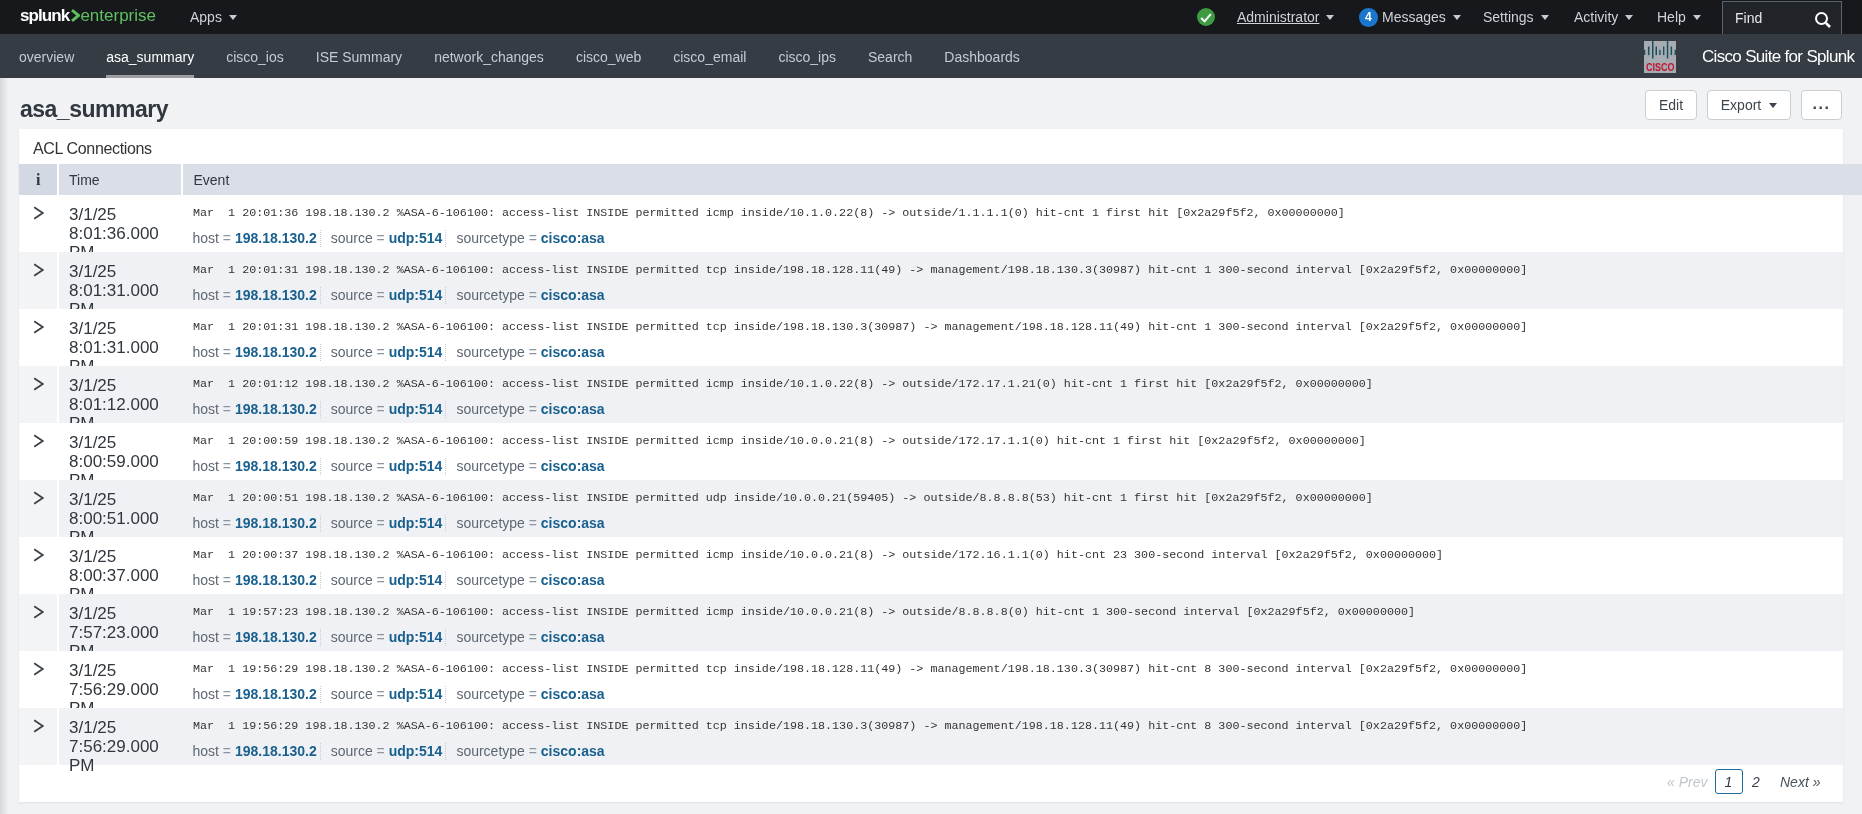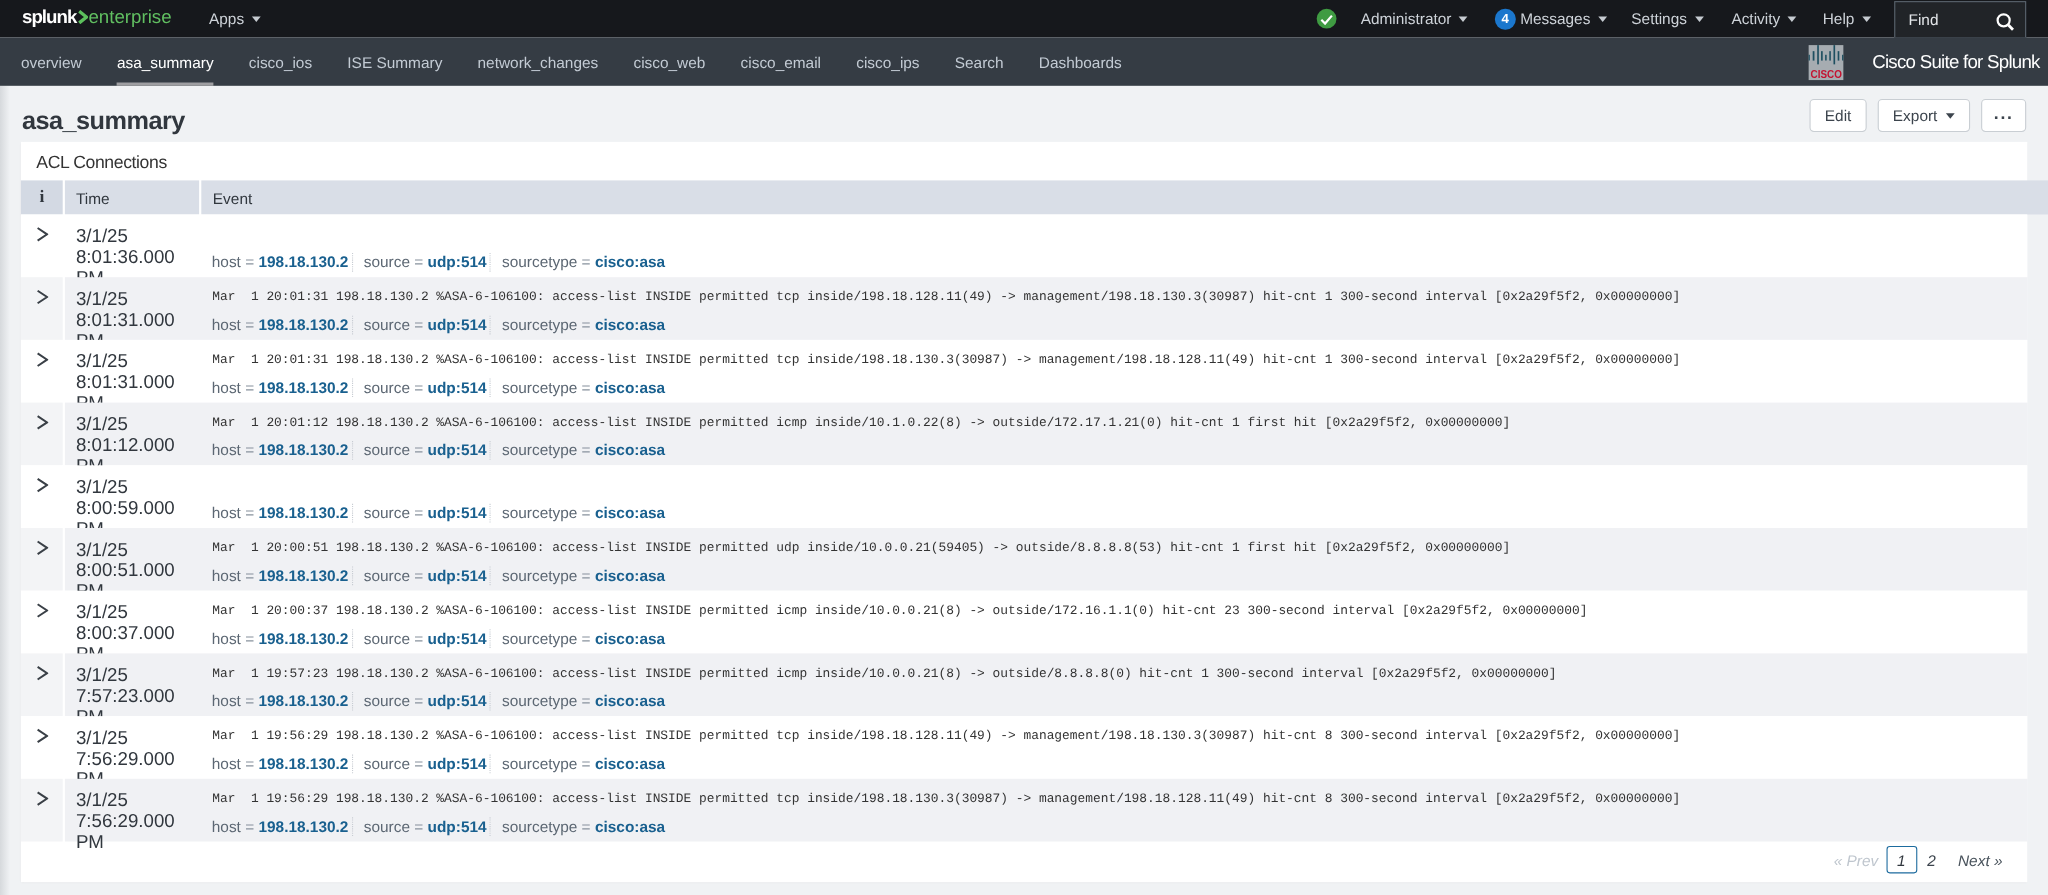--- a/index.html
+++ b/index.html
@@ -76,21 +76,21 @@
 <div class="topbar">
   <div class="logo">splunk<svg width="9" height="13" viewBox="0 0 9 13" style="margin:0 0.5px -1.5px 1.5px">
         <path d="M1 1.2 L7.6 6.5 L1 11.8" stroke="#5cc05c" stroke-width="3" fill="none"></path>
       </svg><span class="ent">enterprise</span></div>
   <div class="apps">Apps<span class="caret"></span></div>
   <div class="circ circ-green">
       <svg width="12" height="10" viewBox="0 0 12 10">
         <path d="M1.2 5 L4.6 8.4 L10.8 1.2" stroke="#fff" stroke-width="2" fill="none"></path>
       </svg>
     </div>
-  <div class="tb-item" style="left:1237px;">Administrator<span class="caret"></span></div>
+  <div class="tb-item" style="left:1237px;text-decoration:underline;">Administrator<span class="caret"></span></div>
   <div class="circ circ-blue">4</div>
   <div class="tb-item" style="left:1382px;">Messages<span class="caret"></span></div>
   <div class="tb-item" style="left:1483px;">Settings<span class="caret"></span></div>
   <div class="tb-item" style="left:1574px;">Activity<span class="caret"></span></div>
   <div class="tb-item" style="left:1657px;">Help<span class="caret"></span></div>
   <div class="findbox">
     <span class="ph">Find</span>
     <svg width="20" height="20" viewBox="0 0 20 20">
         <circle cx="8.5" cy="8.5" r="5.5" stroke="#fff" stroke-width="2" fill="none"></circle>
         <line x1="12.8" y1="12.8" x2="17" y2="17" stroke="#fff" stroke-width="2.6"></line>
@@ -146,20 +146,21 @@
     <div class="th th-event">
         <span>Event</span>
       </div>
   </div>
   <div id="rows">
 <div class="row odd" style="top:66px;">
         <svg class="chev" viewBox="0 0 11 14">
           <path d="M1.2 1.3 L9.8 7 L1.2 12.7" stroke="#3a4047" stroke-width="1.8" fill="none"></path>
         </svg>
         <div class="time">3/1/25<br>8:01:36.000 PM</div>
+        <div class="evt">Mar  1 20:01:36 198.18.130.2 %ASA-6-106100: access-list INSIDE permitted icmp inside/10.1.0.22(8) -&gt; outside/1.1.1.1(0) hit-cnt 1 first hit [0x2a29f5f2, 0x00000000]</div>
         <div class="fields">host<span class="eq"> = </span><span class="fv">198.18.130.2</span><span class="sep"></span>source<span class="eq"> = </span><span class="fv">udp:514</span><span class="sep"></span>sourcetype<span class="eq"> = </span><span class="fv">cisco:asa</span></div>
       </div>
 <div class="row even" style="top:123px;">
         <div class="cell-bg" style="left:0;width:37.5px;background:#f3f4f6;"></div>
         <div class="cell-bg" style="left:39.5px;width:1784.5px;"></div>
         <svg class="chev" viewBox="0 0 11 14">
           <path d="M1.2 1.3 L9.8 7 L1.2 12.7" stroke="#3a4047" stroke-width="1.8" fill="none"></path>
         </svg>
         <div class="time">3/1/25<br>8:01:31.000 PM</div>
         <div class="evt">Mar  1 20:01:31 198.18.130.2 %ASA-6-106100: access-list INSIDE permitted tcp inside/198.18.128.11(49) -&gt; management/198.18.130.3(30987) hit-cnt 1 300-second interval [0x2a29f5f2, 0x00000000]</div>
@@ -181,20 +182,21 @@
         </svg>
         <div class="time">3/1/25<br>8:01:12.000 PM</div>
         <div class="evt">Mar  1 20:01:12 198.18.130.2 %ASA-6-106100: access-list INSIDE permitted icmp inside/10.1.0.22(8) -&gt; outside/172.17.1.21(0) hit-cnt 1 first hit [0x2a29f5f2, 0x00000000]</div>
         <div class="fields">host<span class="eq"> = </span><span class="fv">198.18.130.2</span><span class="sep"></span>source<span class="eq"> = </span><span class="fv">udp:514</span><span class="sep"></span>sourcetype<span class="eq"> = </span><span class="fv">cisco:asa</span></div>
       </div>
 <div class="row odd" style="top:294px;">
         <svg class="chev" viewBox="0 0 11 14">
           <path d="M1.2 1.3 L9.8 7 L1.2 12.7" stroke="#3a4047" stroke-width="1.8" fill="none"></path>
         </svg>
         <div class="time">3/1/25<br>8:00:59.000 PM</div>
+        <div class="evt">Mar  1 20:00:59 198.18.130.2 %ASA-6-106100: access-list INSIDE permitted icmp inside/10.0.0.21(8) -&gt; outside/172.17.1.1(0) hit-cnt 1 first hit [0x2a29f5f2, 0x00000000]</div>
         <div class="fields">host<span class="eq"> = </span><span class="fv">198.18.130.2</span><span class="sep"></span>source<span class="eq"> = </span><span class="fv">udp:514</span><span class="sep"></span>sourcetype<span class="eq"> = </span><span class="fv">cisco:asa</span></div>
       </div>
 <div class="row even" style="top:351px;">
         <div class="cell-bg" style="left:0;width:37.5px;background:#f3f4f6;"></div>
         <div class="cell-bg" style="left:39.5px;width:1784.5px;"></div>
         <svg class="chev" viewBox="0 0 11 14">
           <path d="M1.2 1.3 L9.8 7 L1.2 12.7" stroke="#3a4047" stroke-width="1.8" fill="none"></path>
         </svg>
         <div class="time">3/1/25<br>8:00:51.000 PM</div>
         <div class="evt">Mar  1 20:00:51 198.18.130.2 %ASA-6-106100: access-list INSIDE permitted udp inside/10.0.0.21(59405) -&gt; outside/8.8.8.8(53) hit-cnt 1 first hit [0x2a29f5f2, 0x00000000]</div>

